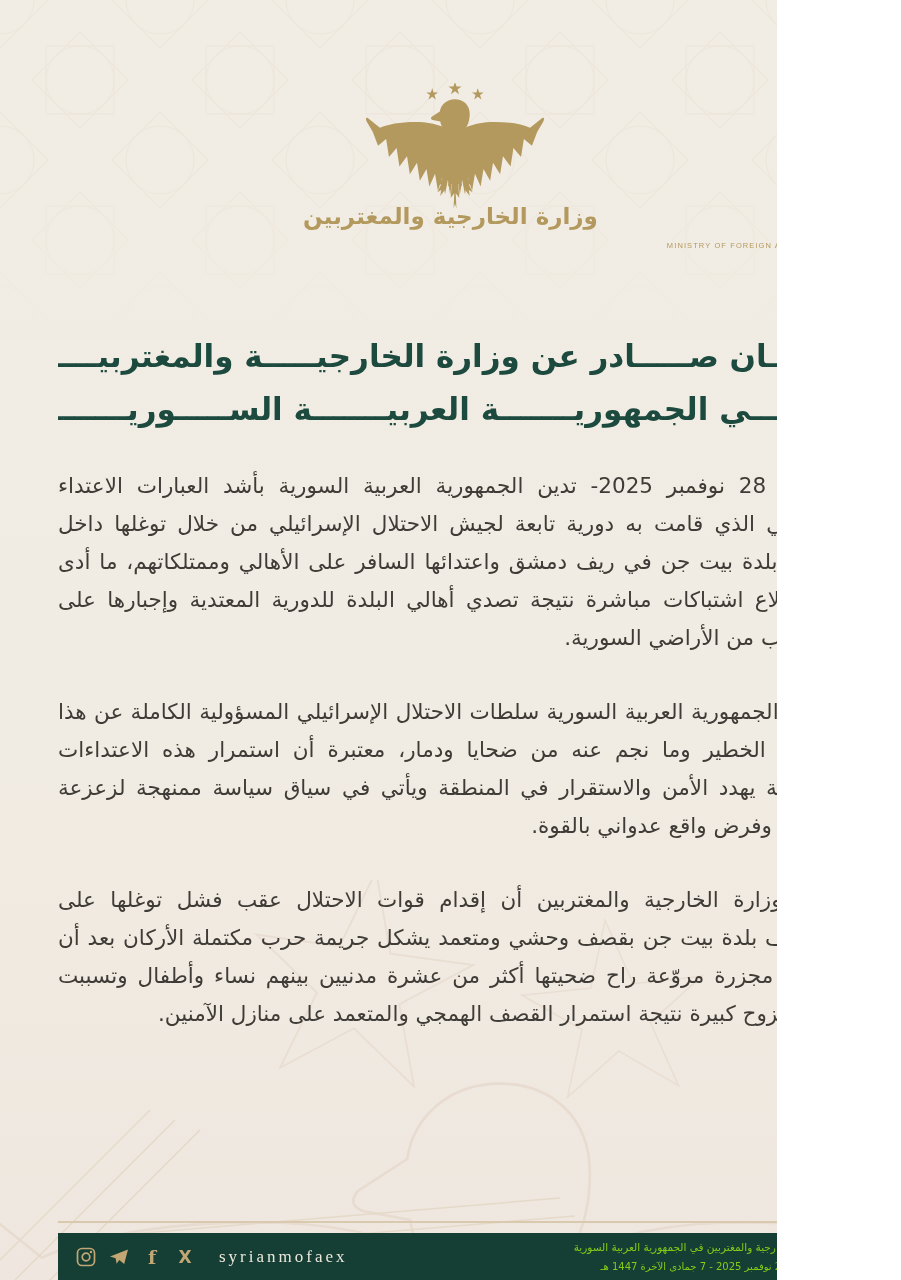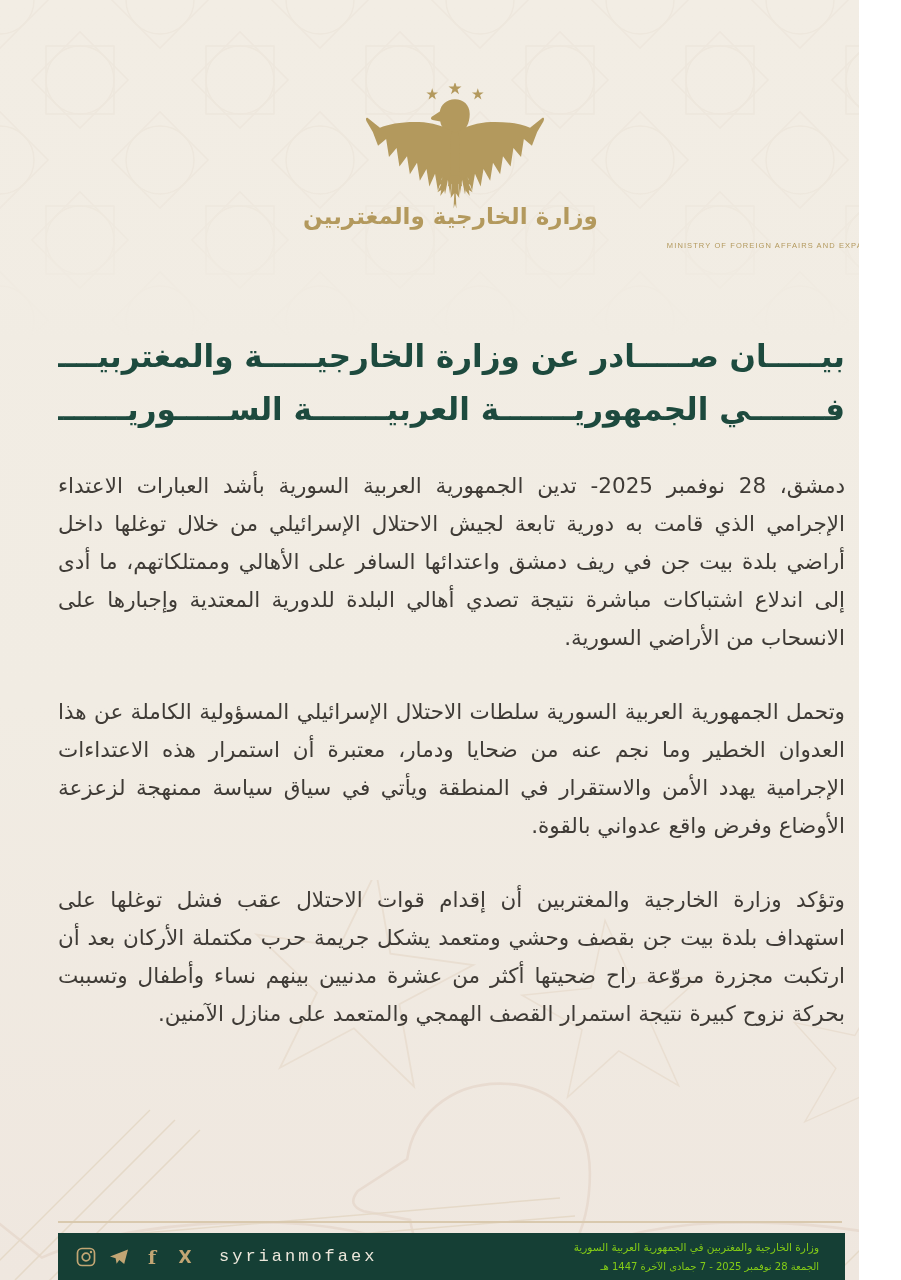--- a/index.html
+++ b/index.html
@@ -1,17 +1,17 @@
 <!DOCTYPE html>
 <html lang="ar"><head>
 <meta charset="utf-8">
 <style>
   html,body{margin:0;padding:0;}
   .page{
-    position:relative; width:859px; height:1280px; overflow:hidden;
+    position:relative; width:777px; height:1280px; overflow:hidden;
     background:linear-gradient(180deg,#f2ede4 0%,#f1ece3 55%,#efe7df 100%);
     font-family:"DejaVu Sans", sans-serif;
   }
   .abs{position:absolute;}
   
   .emblem-svg{left:360px; top:83px; width:190px; height:133px;}
   .calligraphy{
     left:0; top:203px; width:901px; text-align:center;
     font-size:23px; font-weight:bold; color:#b3995d;
     direction:rtl; letter-spacing:0;
@@ -37,21 +37,21 @@
   
   .footer-divider{left:58px; top:1221px; width:784px; height:2px; background:#d9c9ae;}
   .footer-bar{
     left:58px; top:1233px; width:787px; height:47px; background:#153f35;
     display:flex; align-items:center;
   }
   .social-row{display:flex; align-items:center; gap:13px; margin-left:18px;}
   .social-icon{width:20px; height:20px; display:block; cursor:pointer;}
   .handle{
     margin-left:24px; color:#ece7db; font-size:17px; letter-spacing:3px;
-    font-family:Liberation Mono, monospace; cursor:pointer;
+    font-family:Liberation Serif, serif; cursor:pointer;
   }
   .footer-right{
     position:absolute; right:26px; top:5px; text-align:right; direction:rtl;
     color:#84cc16; line-height:19px;
   }
   .footer-org{font-size:10.5px;}
   .footer-date{font-size:10px;}
 </style>
 </head>
 <body>

